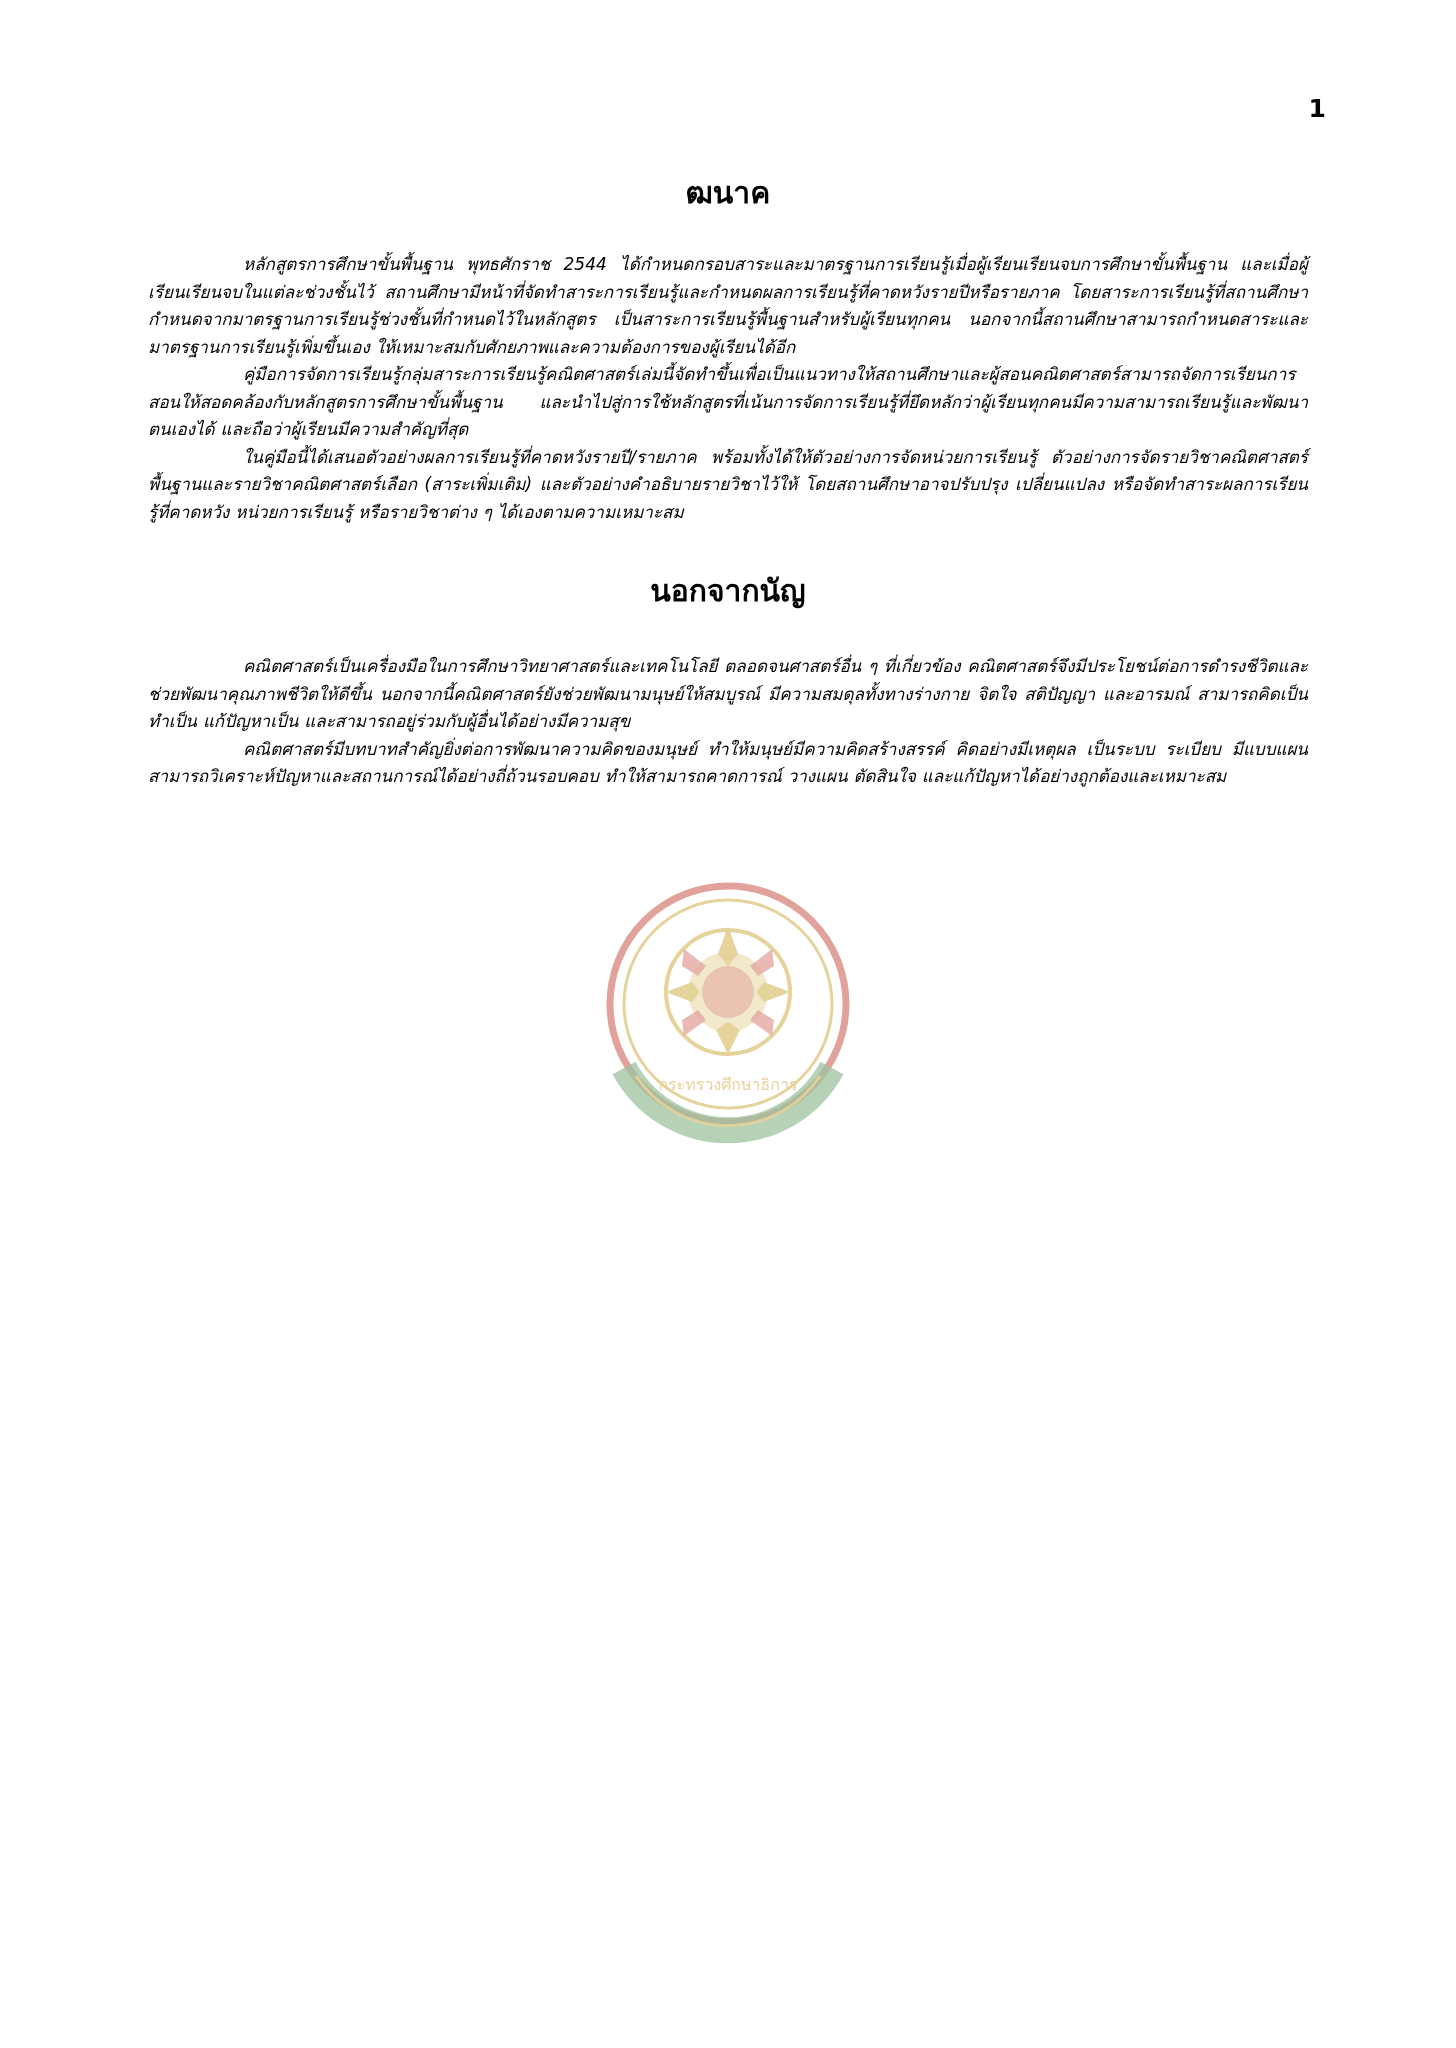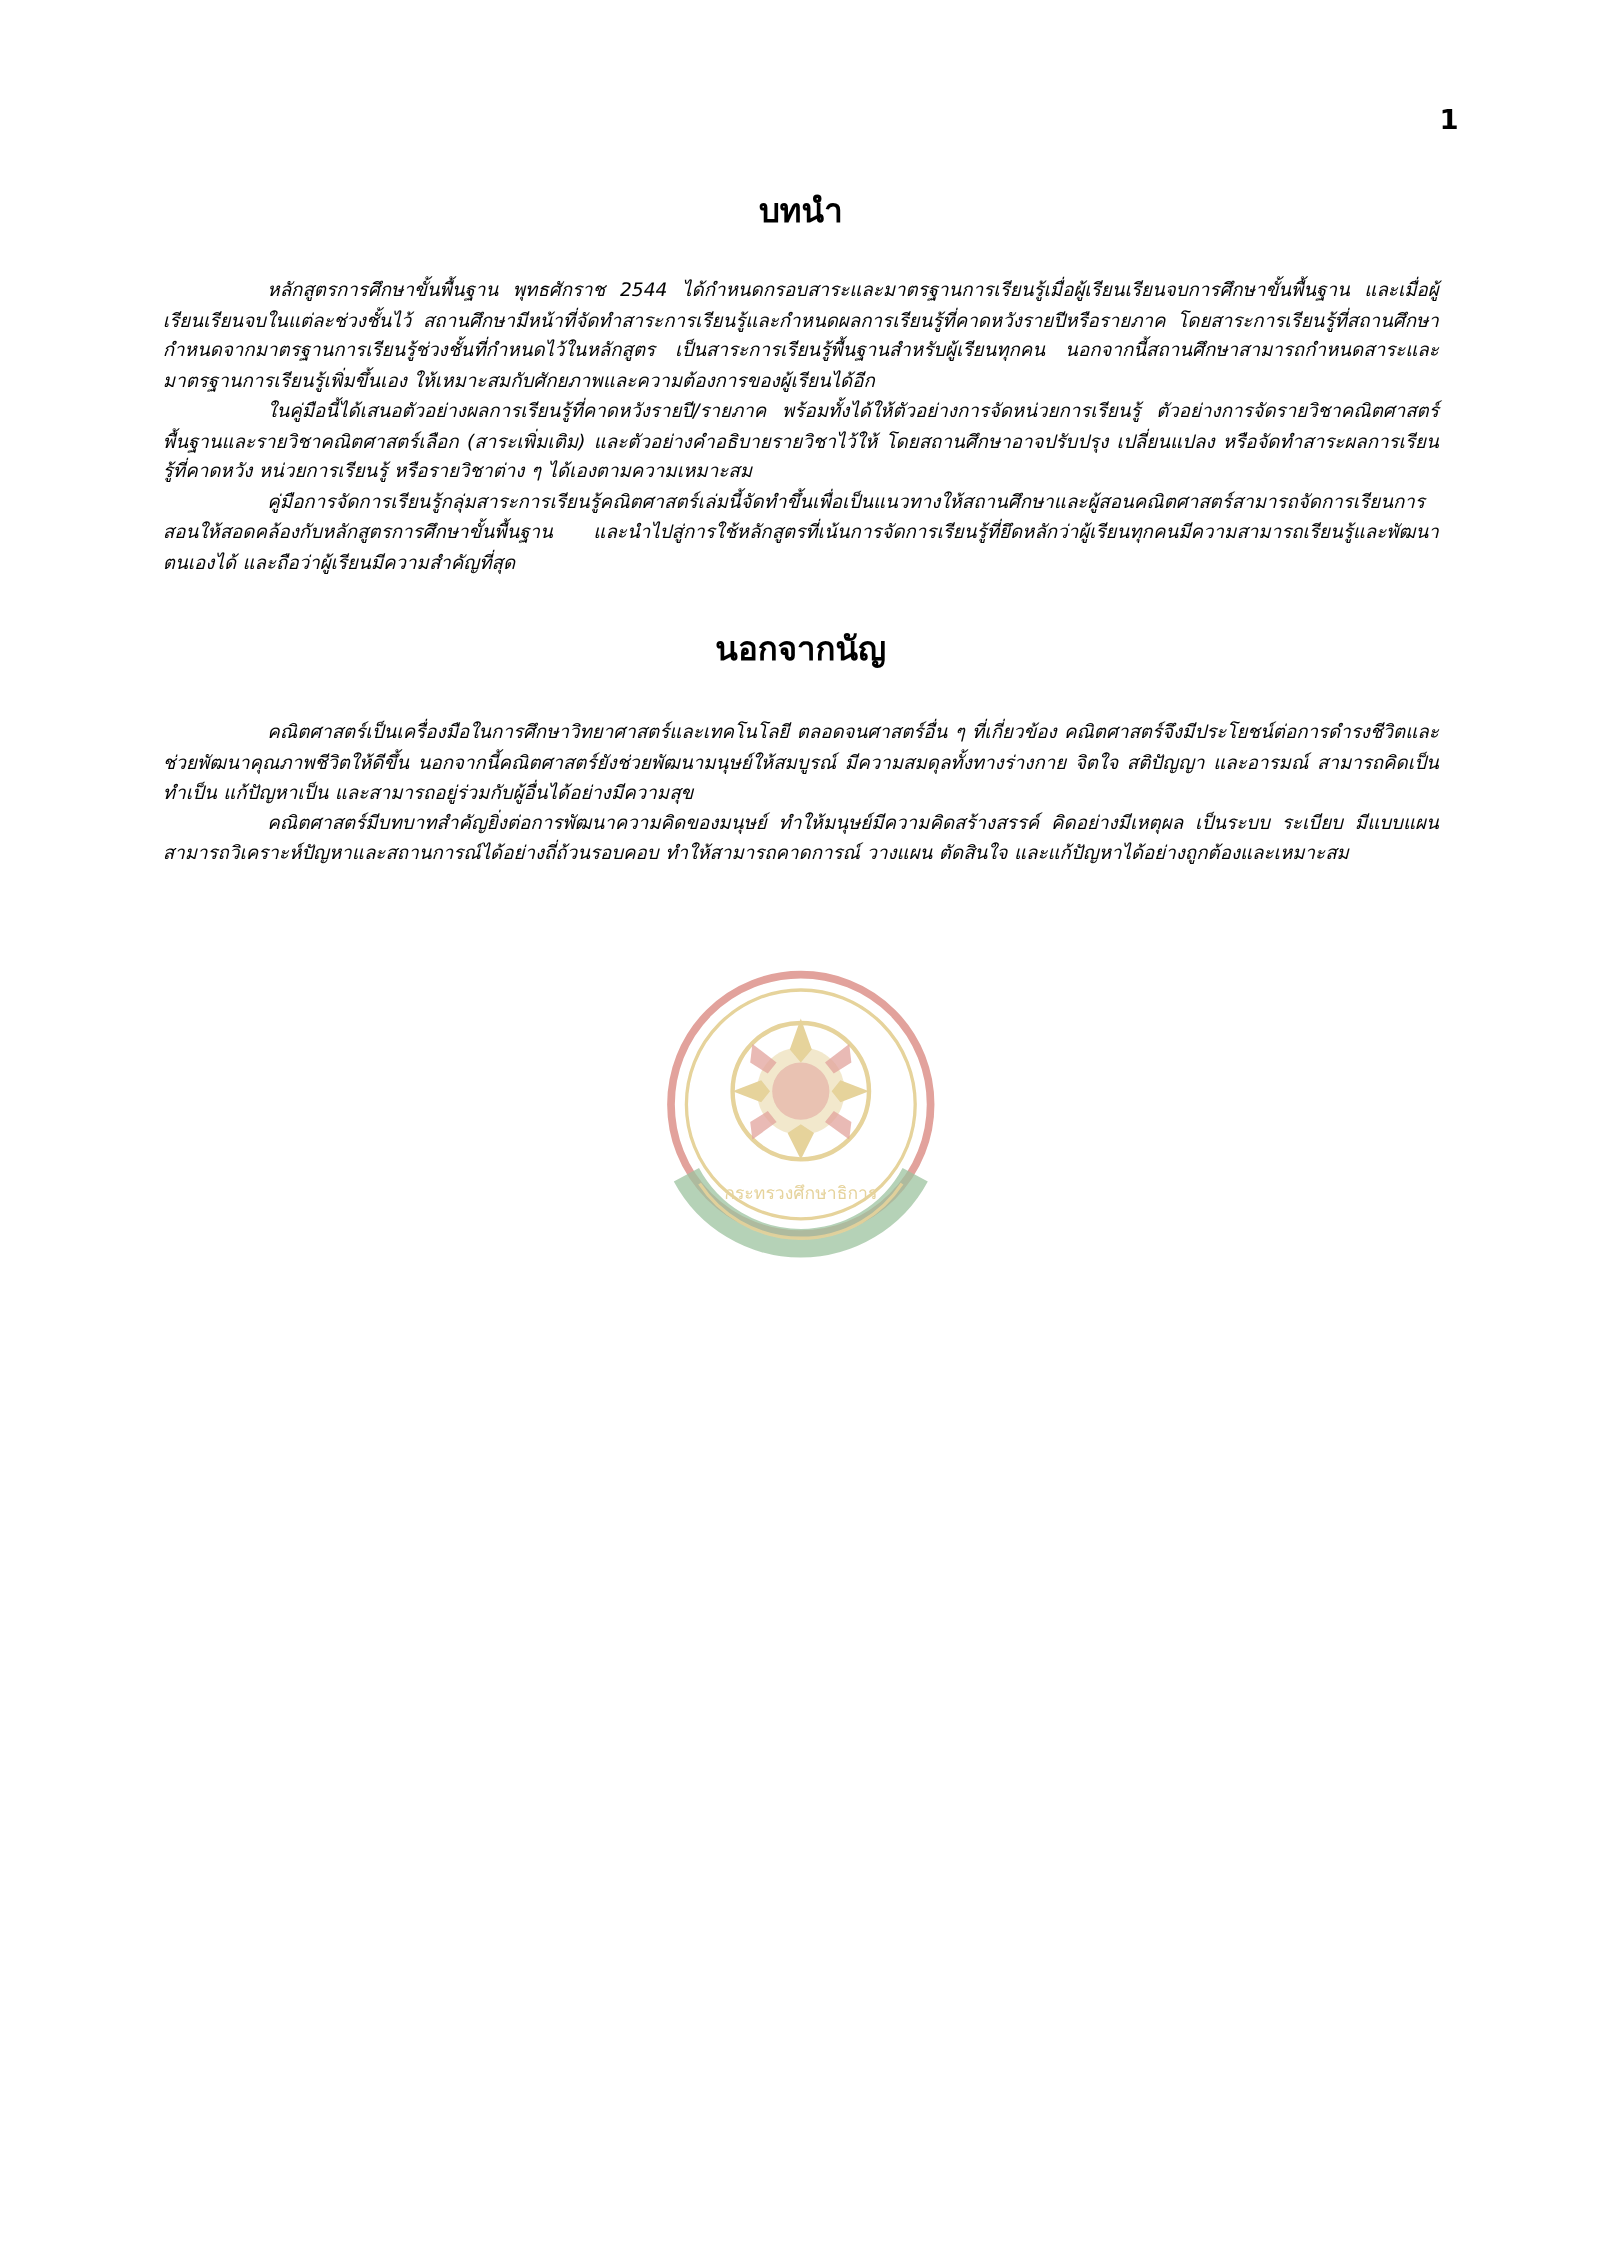--- a/index.html
+++ b/index.html
@@ -98,27 +98,27 @@
         <path d="M194 182 L172 166 L180 156 L196 166 Z" fill="#c0392b" opacity="0.75"></path>
         <path d="M46 214 A118 118 0 0 0 254 214" fill="none" stroke="#2e7d32" stroke-width="26" opacity="0.75"></path>
         <path d="M58 222 A110 110 0 0 0 242 222" fill="none" stroke="#c8a02a" stroke-width="3" opacity="0.9"></path>
         <text x="150" y="236" text-anchor="middle" font-family="DejaVu Sans, sans-serif" font-size="16" fill="#c8a02a">กระทรวงศึกษาธิการ</text>
       </g>
     </svg>
   </div>
 
   <div class="content text-layer">
 
-    <h1 class="heading">บทนำ</h1>
+    <h1 class="heading">ฒนาค</h1>
 
     <p class="para">หลักสูตรการศึกษาขั้นพื้นฐาน พุทธศักราช 2544 ได้กำหนดกรอบสาระและมาตรฐานการเรียนรู้เมื่อผู้เรียนเรียนจบการศึกษาขั้นพื้นฐาน และเมื่อผู้เรียนเรียนจบในแต่ละช่วงชั้นไว้ สถานศึกษามีหน้าที่จัดทำสาระการเรียนรู้และกำหนดผลการเรียนรู้ที่คาดหวังรายปีหรือรายภาค โดยสาระการเรียนรู้ที่สถานศึกษากำหนดจากมาตรฐานการเรียนรู้ช่วงชั้นที่กำหนดไว้ในหลักสูตร เป็นสาระการเรียนรู้พื้นฐานสำหรับผู้เรียนทุกคน นอกจากนี้สถานศึกษาสามารถกำหนดสาระและมาตรฐานการเรียนรู้เพิ่มขึ้นเอง ให้เหมาะสมกับศักยภาพและความต้องการของผู้เรียนได้อีก</p>
 
+    <p class="para">คู่มือการจัดการเรียนรู้กลุ่มสาระการเรียนรู้คณิตศาสตร์เล่มนี้จัดทำขึ้นเพื่อเป็นแนวทางให้สถานศึกษาและผู้สอนคณิตศาสตร์สามารถจัดการเรียนการสอนให้สอดคล้องกับหลักสูตรการศึกษาขั้นพื้นฐาน และนำไปสู่การใช้หลักสูตรที่เน้นการจัดการเรียนรู้ที่ยึดหลักว่าผู้เรียนทุกคนมีความสามารถเรียนรู้และพัฒนาตนเองได้ และถือว่าผู้เรียนมีความสำคัญที่สุด</p>
+
     <p class="para">ในคู่มือนี้ได้เสนอตัวอย่างผลการเรียนรู้ที่คาดหวังรายปี/รายภาค พร้อมทั้งได้ให้ตัวอย่างการจัดหน่วยการเรียนรู้ ตัวอย่างการจัดรายวิชาคณิตศาสตร์พื้นฐานและรายวิชาคณิตศาสตร์เลือก (สาระเพิ่มเติม) และตัวอย่างคำอธิบายรายวิชาไว้ให้ โดยสถานศึกษาอาจปรับปรุง เปลี่ยนแปลง หรือจัดทำสาระผลการเรียนรู้ที่คาดหวัง หน่วยการเรียนรู้ หรือรายวิชาต่าง ๆ ได้เองตามความเหมาะสม</p>
-
-    <p class="para">คู่มือการจัดการเรียนรู้กลุ่มสาระการเรียนรู้คณิตศาสตร์เล่มนี้จัดทำขึ้นเพื่อเป็นแนวทางให้สถานศึกษาและผู้สอนคณิตศาสตร์สามารถจัดการเรียนการสอนให้สอดคล้องกับหลักสูตรการศึกษาขั้นพื้นฐาน และนำไปสู่การใช้หลักสูตรที่เน้นการจัดการเรียนรู้ที่ยึดหลักว่าผู้เรียนทุกคนมีความสามารถเรียนรู้และพัฒนาตนเองได้ และถือว่าผู้เรียนมีความสำคัญที่สุด</p>
 
     <h2 class="heading-2">นอกจากนัญ</h2>
 
     <p class="para">คณิตศาสตร์เป็นเครื่องมือในการศึกษาวิทยาศาสตร์และเทคโนโลยี ตลอดจนศาสตร์อื่น ๆ ที่เกี่ยวข้อง คณิตศาสตร์จึงมีประโยชน์ต่อการดำรงชีวิตและช่วยพัฒนาคุณภาพชีวิตให้ดีขึ้น นอกจากนี้คณิตศาสตร์ยังช่วยพัฒนามนุษย์ให้สมบูรณ์ มีความสมดุลทั้งทางร่างกาย จิตใจ สติปัญญา และอารมณ์ สามารถคิดเป็น ทำเป็น แก้ปัญหาเป็น และสามารถอยู่ร่วมกับผู้อื่นได้อย่างมีความสุข</p>
 
     <p class="para">คณิตศาสตร์มีบทบาทสำคัญยิ่งต่อการพัฒนาความคิดของมนุษย์ ทำให้มนุษย์มีความคิดสร้างสรรค์ คิดอย่างมีเหตุผล เป็นระบบ ระเบียบ มีแบบแผน สามารถวิเคราะห์ปัญหาและสถานการณ์ได้อย่างถี่ถ้วนรอบคอบ ทำให้สามารถคาดการณ์ วางแผน ตัดสินใจ และแก้ปัญหาได้อย่างถูกต้องและเหมาะสม</p>
 
   </div>
 </div>
 

